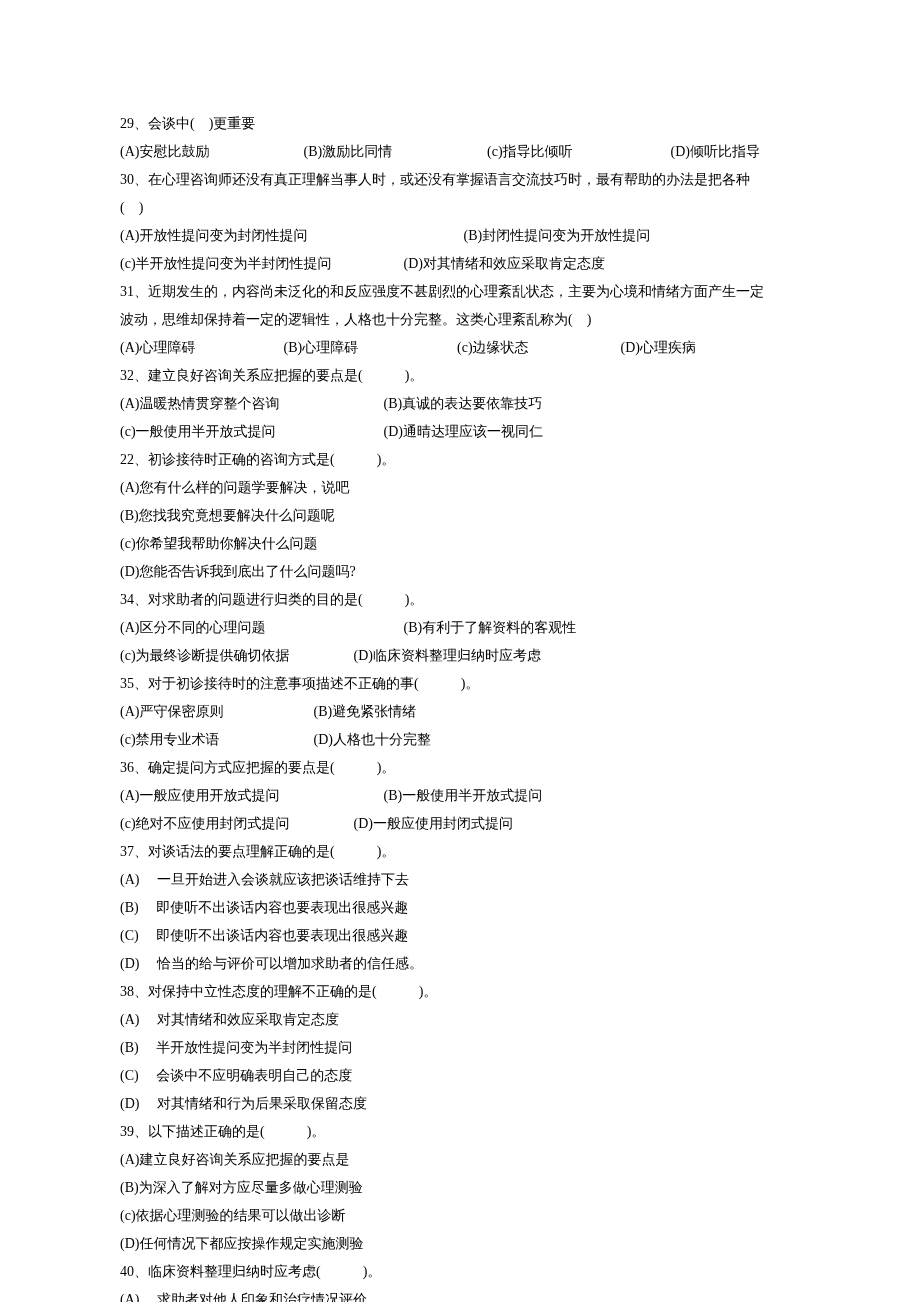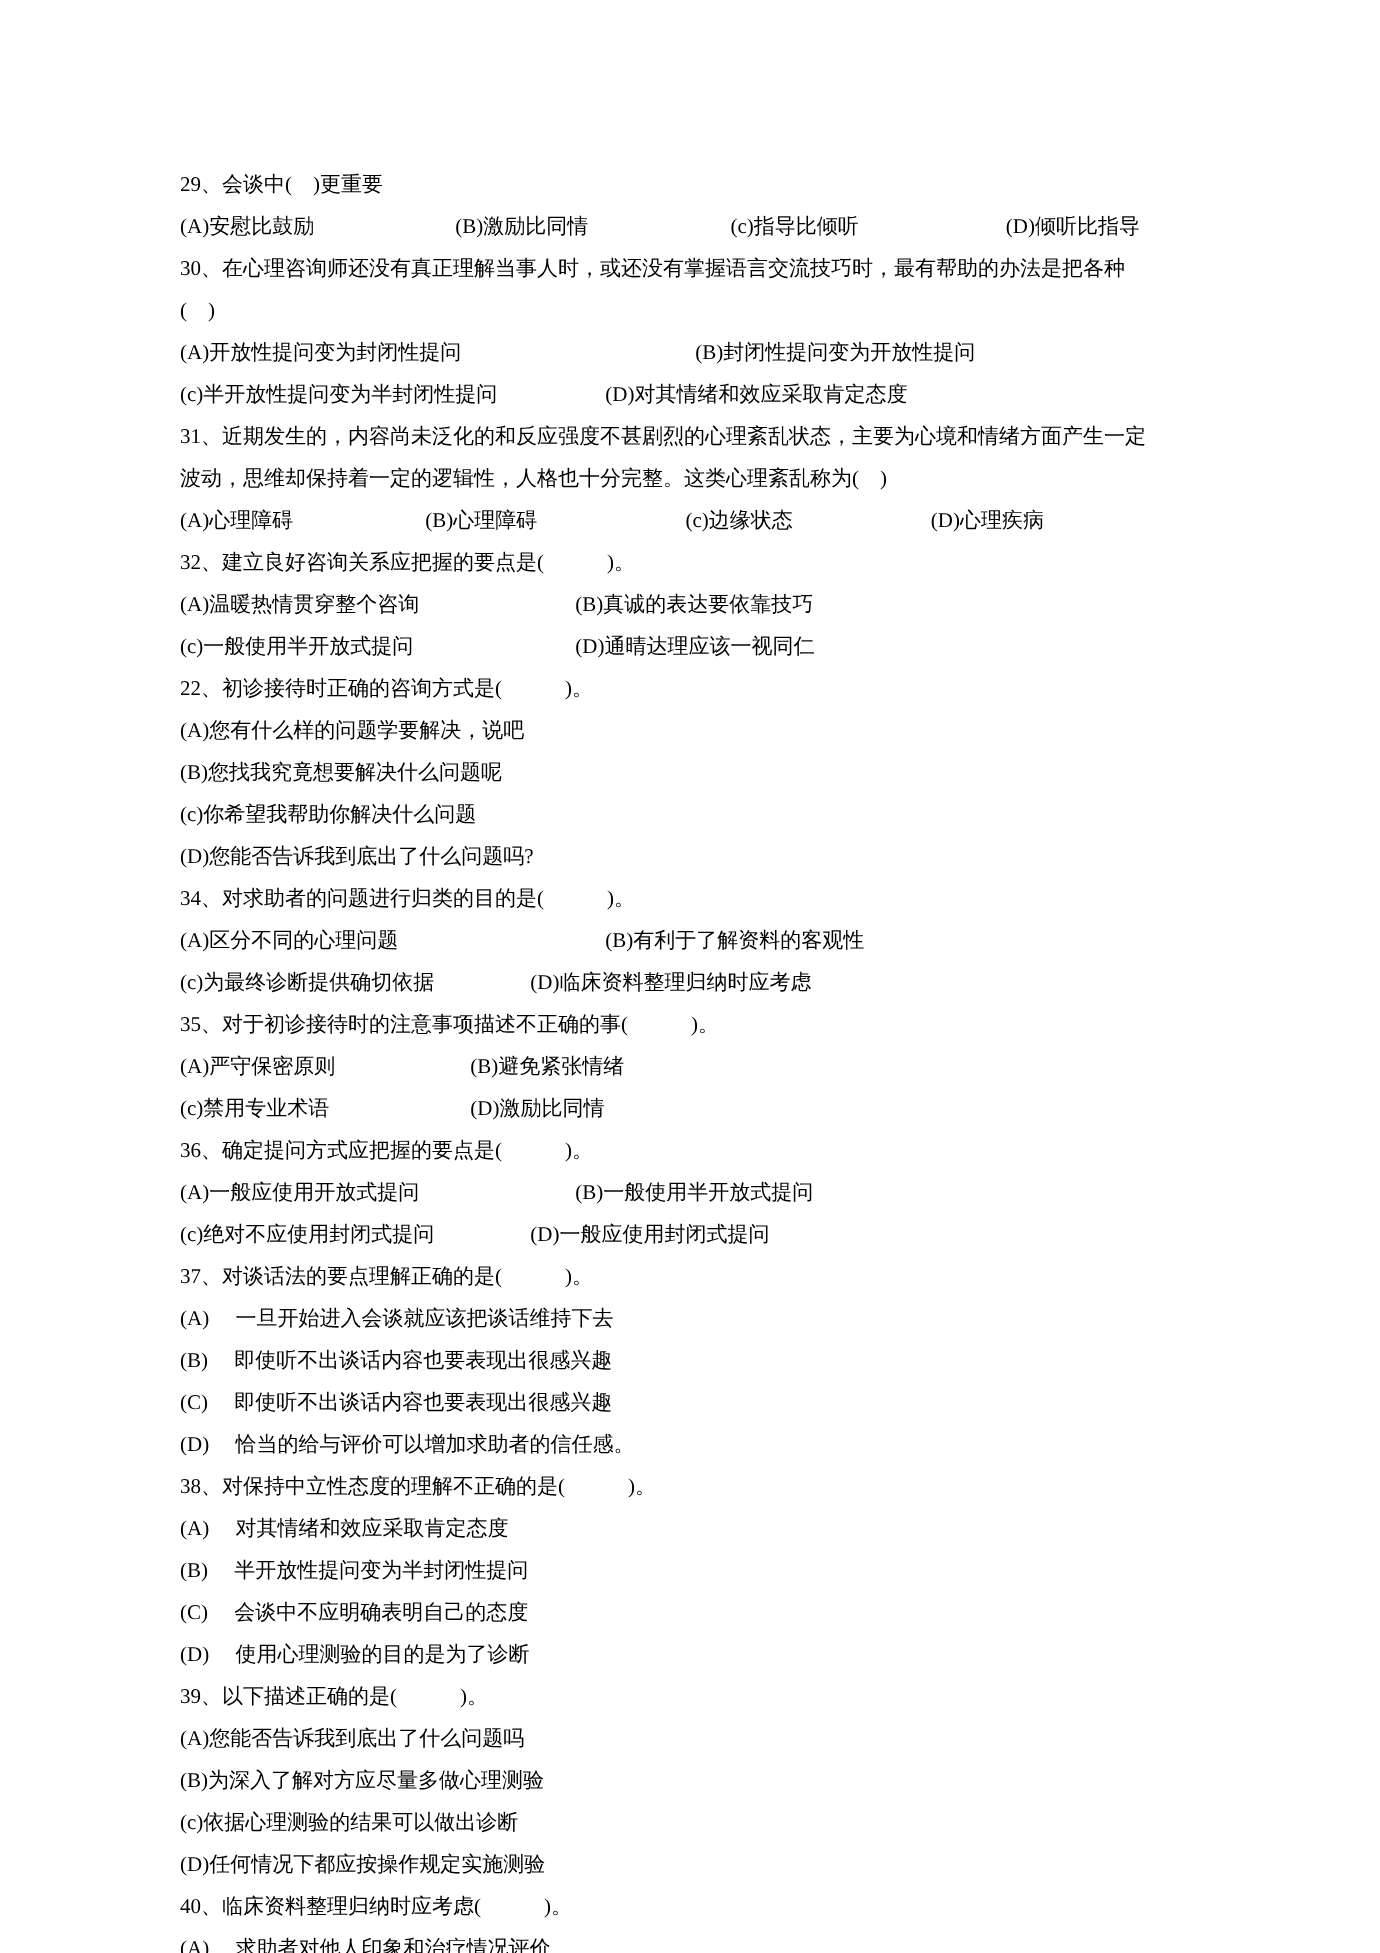--- a/index.html
+++ b/index.html
@@ -75,21 +75,21 @@
   <span class="opt">(D)临床资料整理归纳时应考虑</span>
 </div>
 
 <div class="line">35、对于初诊接待时的注意事项描述不正确的事(　　　)。</div>
 <div class="line">
   <span class="opt" style="min-width:190px">(A)严守保密原则</span>
   <span class="opt">(B)避免紧张情绪</span>
 </div>
 <div class="line">
   <span class="opt" style="min-width:190px">(c)禁用专业术语</span>
-  <span class="opt">(D)激励比同情</span>
+  <span class="opt">(D)人格也十分完整</span>
 </div>
 
 <div class="line">36、确定提问方式应把握的要点是(　　　)。</div>
 <div class="line">
   <span class="opt" style="min-width:260px">(A)一般应使用开放式提问</span>
   <span class="opt">(B)一般使用半开放式提问</span>
 </div>
 <div class="line">
   <span class="opt" style="min-width:230px">(c)绝对不应使用封闭式提问</span>
   <span class="opt">(D)一般应使用封闭式提问</span>
@@ -98,22 +98,22 @@
 <div class="line">37、对谈话法的要点理解正确的是(　　　)。</div>
 <div class="line">(A) 　一旦开始进入会谈就应该把谈话维持下去</div>
 <div class="line">(B) 　即使听不出谈话内容也要表现出很感兴趣</div>
 <div class="line">(C) 　即使听不出谈话内容也要表现出很感兴趣</div>
 <div class="line">(D) 　恰当的给与评价可以增加求助者的信任感。</div>
 
 <div class="line">38、对保持中立性态度的理解不正确的是(　　　)。</div>
 <div class="line">(A) 　对其情绪和效应采取肯定态度</div>
 <div class="line">(B) 　半开放性提问变为半封闭性提问</div>
 <div class="line">(C) 　会谈中不应明确表明自己的态度</div>
-<div class="line">(D) 　使用心理测验的目的是为了诊断</div>
+<div class="line">(D) 　对其情绪和行为后果采取保留态度</div>
 
 <div class="line">39、以下描述正确的是(　　　)。</div>
-<div class="line">(A)您能否告诉我到底出了什么问题吗</div>
+<div class="line">(A)建立良好咨询关系应把握的要点是</div>
 <div class="line">(B)为深入了解对方应尽量多做心理测验</div>
 <div class="line">(c)依据心理测验的结果可以做出诊断</div>
 <div class="line">(D)任何情况下都应按操作规定实施测验</div>
 
 <div class="line">40、临床资料整理归纳时应考虑(　　　)。</div>
 <div class="line">(A) 　求助者对他人印象和治疗情况评价</div>
 
 </body></html>

